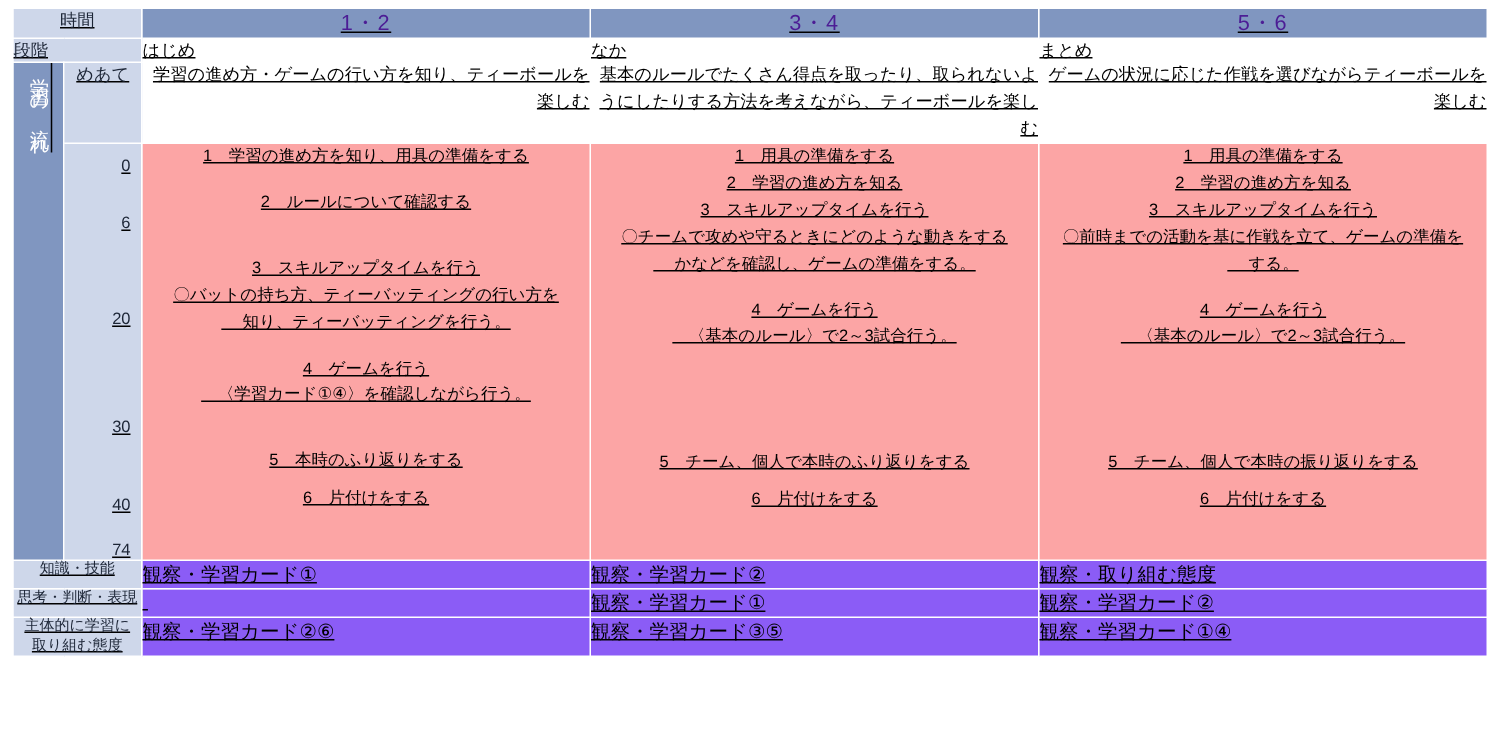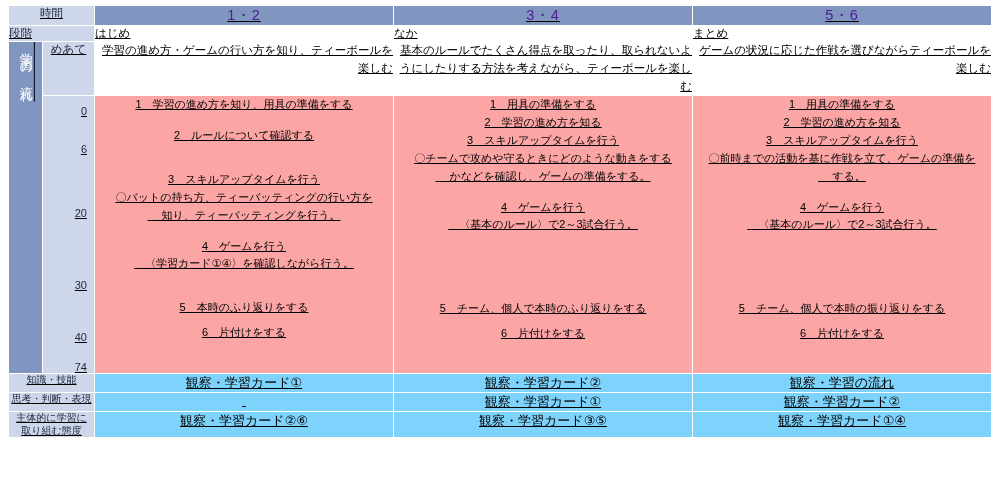--- a/index.html
+++ b/index.html
@@ -133,22 +133,22 @@
   .eval-sub {
     background: #ced7ea;
     text-align: center;
     font-size: 10px;
     vertical-align: middle;
     padding: 5px 2px;
     color: #1c2536;
     line-height: 1.25;
   }
   .eval-cell {
-    background: #7dd3fc;
-    text-align: center;
+    background: #8b5cf6;
+    text-align: left;
     font-size: 13px;
     vertical-align: middle;
     padding: 7px 0 6px 0;
     margin-top: 22px;
   }
   .eval-cell.empty { font-size: 13px; }
 </style>
 </head>
 <body>
 
@@ -250,21 +250,21 @@
           <div class="ln">5　チーム、個人で本時の振り返りをする</div>
           <div class="gap-sm"></div>
           <div class="ln">6　片付けをする</div>
         </td>
       </tr>
 
       <tr>
         <td class="eval-sub" colspan="2">知識・技能</td>
         <td class="eval-cell">観察・学習カード①</td>
         <td class="eval-cell">観察・学習カード②</td>
-        <td class="eval-cell">観察・学習の流れ</td>
+        <td class="eval-cell">観察・取り組む態度</td>
       </tr>
 
       <tr>
         <td class="eval-sub" colspan="2">思考・判断・表現</td>
         <td class="eval-cell empty">&nbsp;</td>
         <td class="eval-cell">観察・学習カード①</td>
         <td class="eval-cell">観察・学習カード②</td>
       </tr>
 
       <tr>

